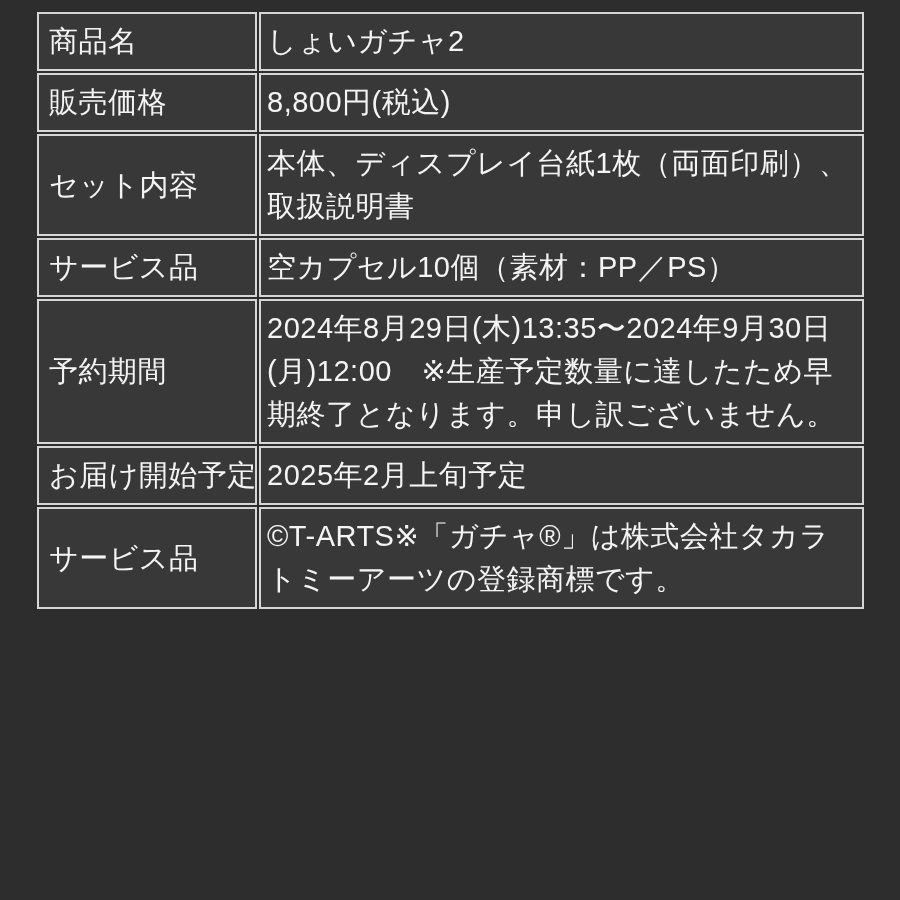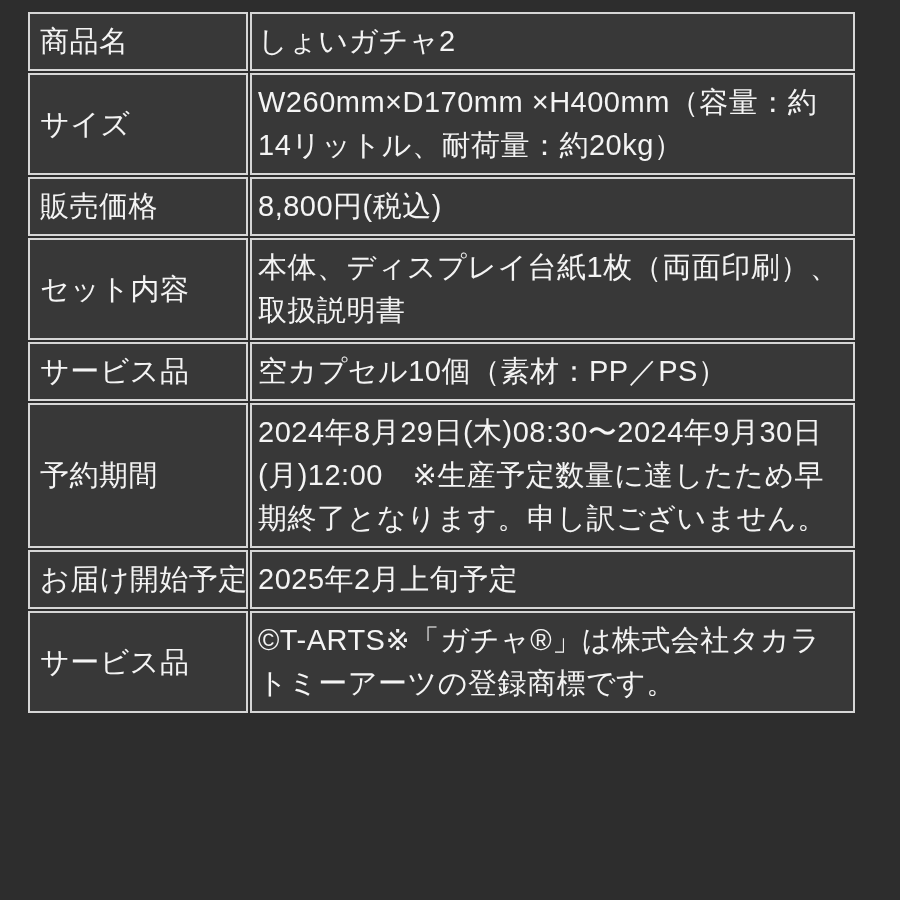--- a/index.html
+++ b/index.html
@@ -9,21 +9,21 @@
   body {
     width: 900px;
     height: 900px;
     background: #2d2d2d;
     font-family: "Liberation Sans", "DejaVu Sans", sans-serif;
     overflow: hidden;
     position: relative;
   }
   table.spec-table {
     position: absolute;
-    left: 26px;
+    left: 35px;
     top: 10px;
     width: 831px;
     border-collapse: separate;
     border-spacing: 2px;
     table-layout: fixed;
   }
   col.label-col { width: 220px; }
   td {
     border: 2px solid #d6d6d6;
     background: #383838;
@@ -53,38 +53,34 @@
     <col class="label-col">
     <col class="value-col">
   </colgroup>
   <tbody>
 
   <tr>
         <td class="label-cell">商品名</td>
         <td class="value-cell">しょいガチャ2</td>
       </tr>
       <tr>
-        <td class="label-cell">サイズ</td>
-        <td class="value-cell">W260mm×D170mm ×H400mm（容量：約14リットル、耐荷量：約20kg）</td>
-      </tr>
-      <tr>
         <td class="label-cell">販売価格</td>
         <td class="value-cell">8,800円(税込)</td>
       </tr>
       <tr>
         <td class="label-cell">セット内容</td>
         <td class="value-cell">本体、ディスプレイ台紙1枚（両面印刷）、取扱説明書</td>
       </tr>
       <tr>
         <td class="label-cell">サービス品</td>
         <td class="value-cell">空カプセル10個（素材：PP／PS）</td>
       </tr>
       <tr>
         <td class="label-cell">予約期間</td>
-        <td class="value-cell">2024年8月29日(木)08:30〜2024年9月30日(月)12:00　※生産予定数量に達したため早期終了となります。申し訳ございません。</td>
+        <td class="value-cell">2024年8月29日(木)13:35〜2024年9月30日(月)12:00　※生産予定数量に達したため早期終了となります。申し訳ございません。</td>
       </tr>
       <tr>
         <td class="label-cell">お届け開始予定</td>
         <td class="value-cell">2025年2月上旬予定</td>
       </tr>
       <tr>
         <td class="label-cell">サービス品</td>
         <td class="value-cell">©T-ARTS※「ガチャ®」は株式会社タカラトミーアーツの登録商標です。</td>
       </tr>
     </tbody>

